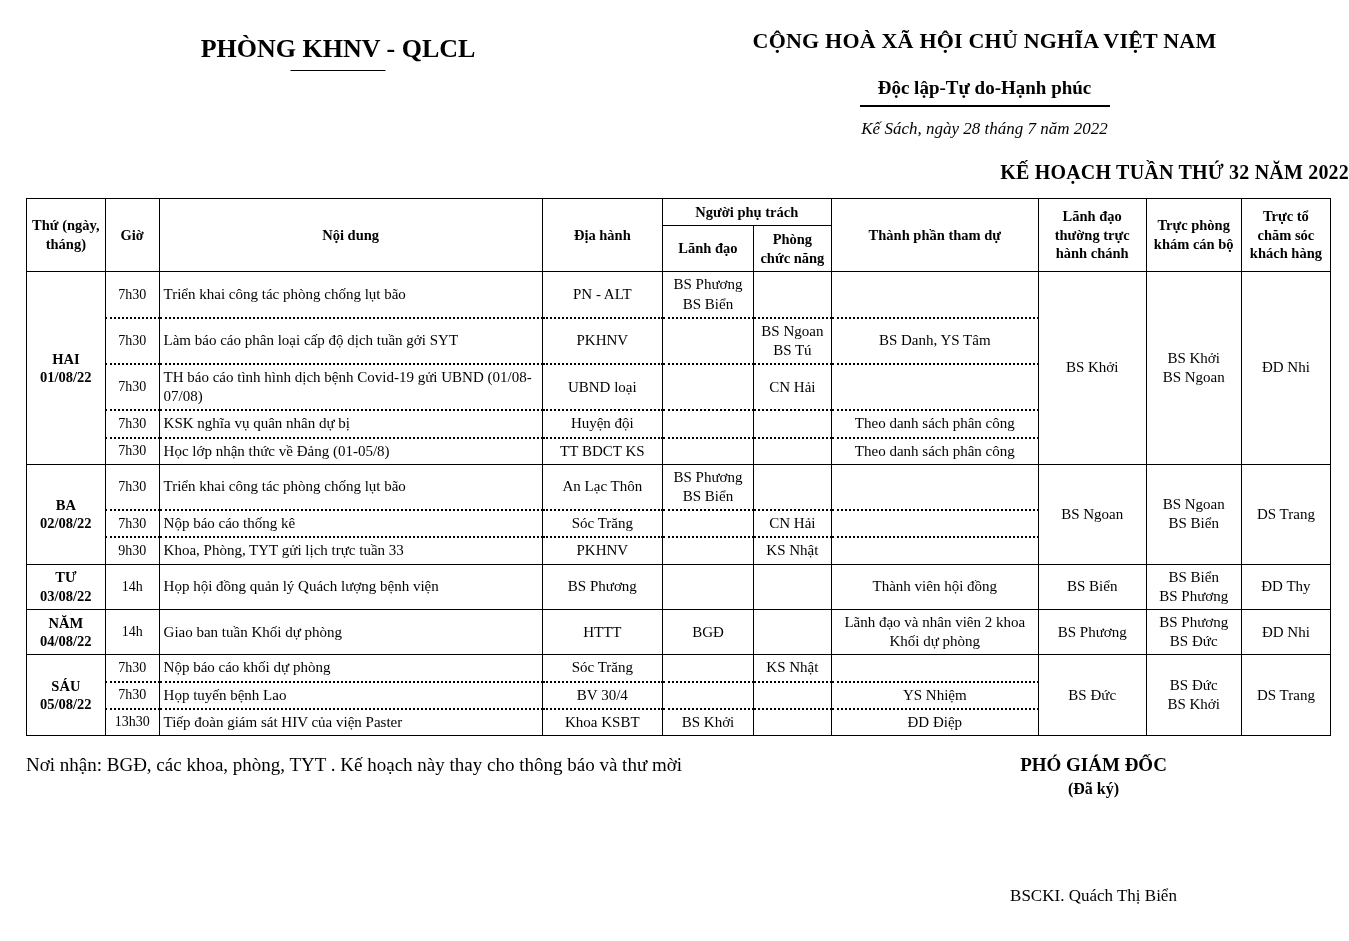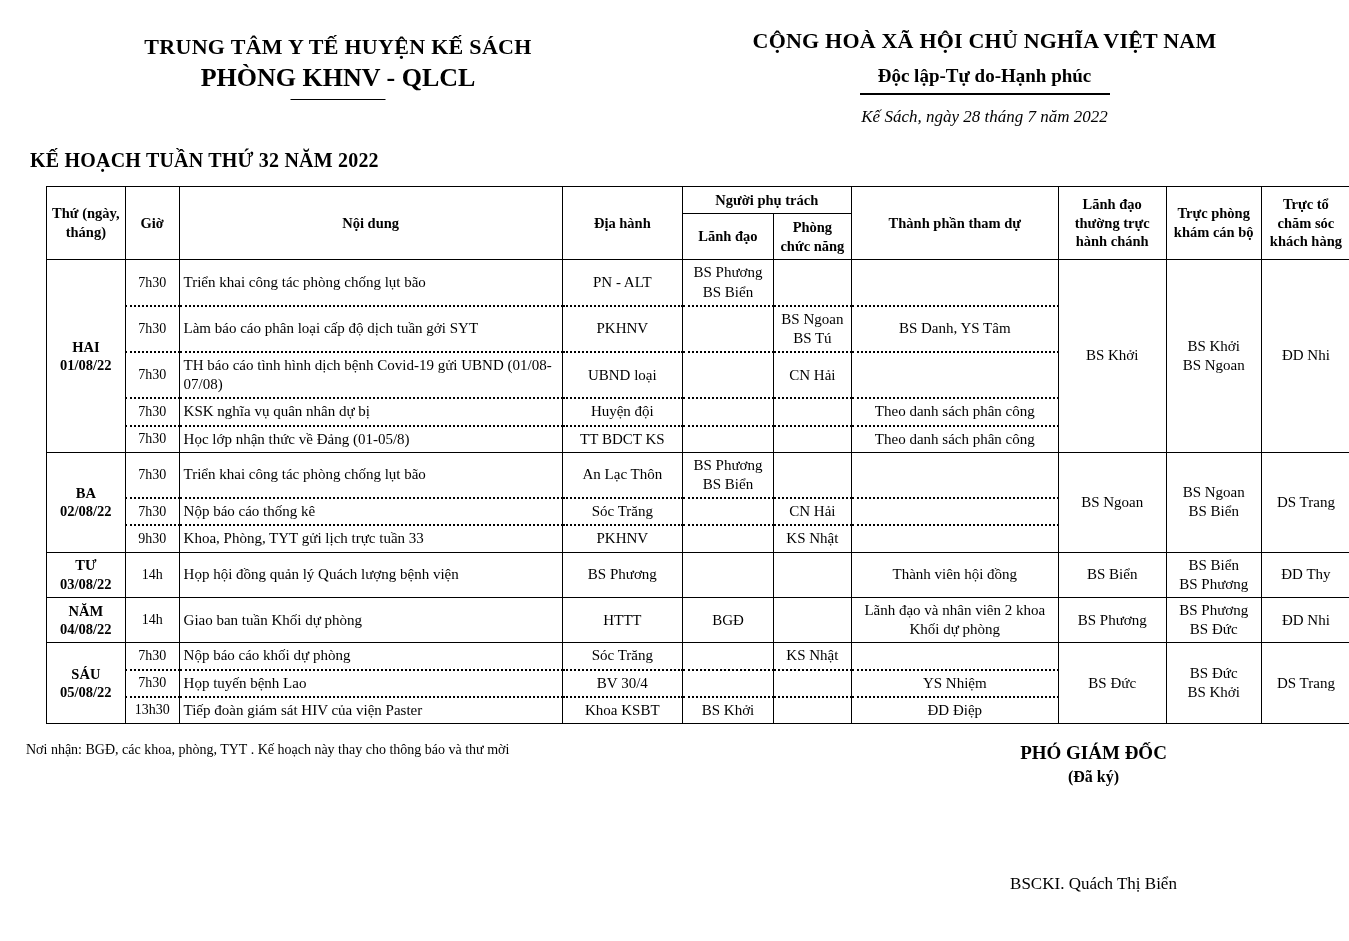--- a/index.html
+++ b/index.html
@@ -67,21 +67,21 @@
     font-size: 22px;
     font-weight: bold;
     letter-spacing: 0.2px;
     line-height: 1.32;
     white-space: nowrap;
   }
   .motto {
     font-size: 19px;
     font-weight: bold;
     line-height: 1.35;
-    margin-top: 8px;
+    margin-top: 20px;
     display: inline-block;
     position: relative;
   }
   .motto::after {
     content: "";
     position: absolute;
     left: 50%;
     transform: translateX(-50%);
     bottom: -6px;
     width: 250px;
@@ -89,33 +89,32 @@
     background: #000;
   }
   .place-date {
     font-size: 17px;
     font-style: italic;
     margin-top: 18px;
   }
 
   
   .doc-title {
-    text-align: left;
+    text-align: right;
     font-size: 20px;
     font-weight: bold;
     letter-spacing: 0.2px;
     margin: 22px 0 0 0;
     padding-left: 30px;
   }
 
   
   .tbl-wrap {
     padding: 14px 19px 0 26px;
     box-sizing: border-box;
-    margin-left: 20px;
   }
   table.sched {
     border-collapse: collapse;
     width: 1305px;
     table-layout: fixed;
     font-size: 15px;
   }
   table.sched th,
   table.sched td {
     border: 1.3px solid #000;
@@ -171,21 +170,21 @@
   }
 
   
   .footer {
     display: flex;
     padding: 16px 28px 0 26px;
     box-sizing: border-box;
   }
   .recv {
     width: 690px;
-    font-size: 14px;
+    font-size: 19px;
     line-height: 1.4;
   }
   .sign {
     flex: 1;
     text-align: center;
     padding-left: 150px;
   }
   .sign .l1 {
     font-size: 19px;
     font-weight: bold;
@@ -207,21 +206,20 @@
     margin-top: 86px;
   }
 </style>
 </head>
 <body>
 
 <div class="page">
 
   <div class="hdr">
     <div class="hdr-left">
-      <div class="org-name">TRUNG TÂM Y TẾ HUYỆN KẾ SÁCH</div>
       <div class="org-dept">PHÒNG KHNV - QLCL</div>
     </div>
     <div class="hdr-right">
       <div class="nation">CỘNG HOÀ XÃ HỘI CHỦ NGHĨA VIỆT NAM</div>
       <div class="motto">Độc lập-Tự do-Hạnh phúc</div>
       <div class="place-date">Kế Sách, ngày 28  tháng 7 năm 2022</div>
     </div>
   </div>
 
   <div class="doc-title">KẾ HOẠCH TUẦN THỨ 32  NĂM 2022</div>

